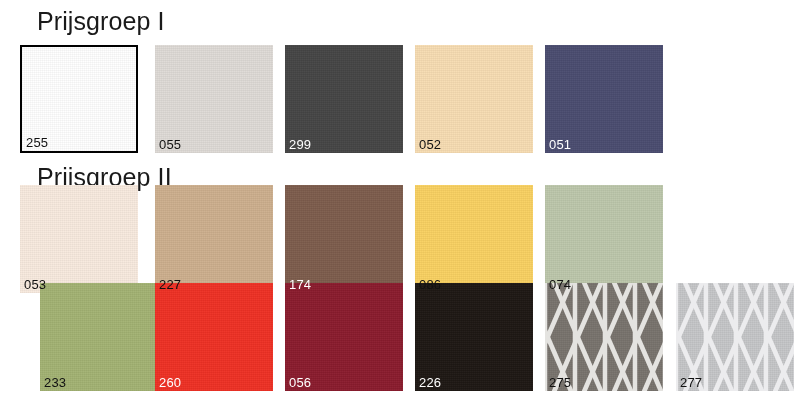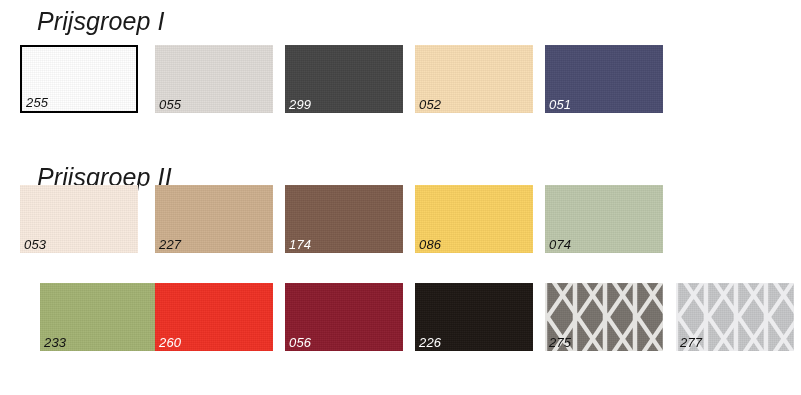--- a/index.html
+++ b/index.html
@@ -3,41 +3,41 @@
 <meta charset="utf-8">
 <style>
   html,body{margin:0;padding:0;}
   body{
     width:801px;height:395px;
     background:#ffffff;
     font-family:"Liberation Sans", sans-serif;
     overflow:hidden;
     position:relative;
   }
-  .page{position:absolute;left:0;top:0;width:801px;height:395px;font-style:italic;}
+  .page{position:absolute;left:0;top:0;width:801px;height:395px;}
 
   .heading{
     position:absolute;
     font-family:"Liberation Sans", sans-serif;
     font-weight:400;
     color:#1a1a1a;
     white-space:nowrap;
     letter-spacing:0.1px;
   }
   #heading-1{left:37px;top:6px;font-size:25px;line-height:30px;}
   #heading-2{left:37px;top:162px;font-size:25px;line-height:30px;}
 
   .swatch-row{position:absolute;left:0;}
   #row-1{top:45px;}
   #row-2{top:185px;}
   #row-3{top:283px;}
 
   .swatch{
     position:absolute;
-    width:118px;height:68px;
+    width:118px;height:108px;
     box-sizing:border-box;
     overflow:hidden;
   }
   .swatch .fill{
     position:absolute;
     left:0;top:0;right:0;bottom:0;
   }
   
   .swatch .tex{
     position:absolute;left:0;top:0;right:0;bottom:0;

